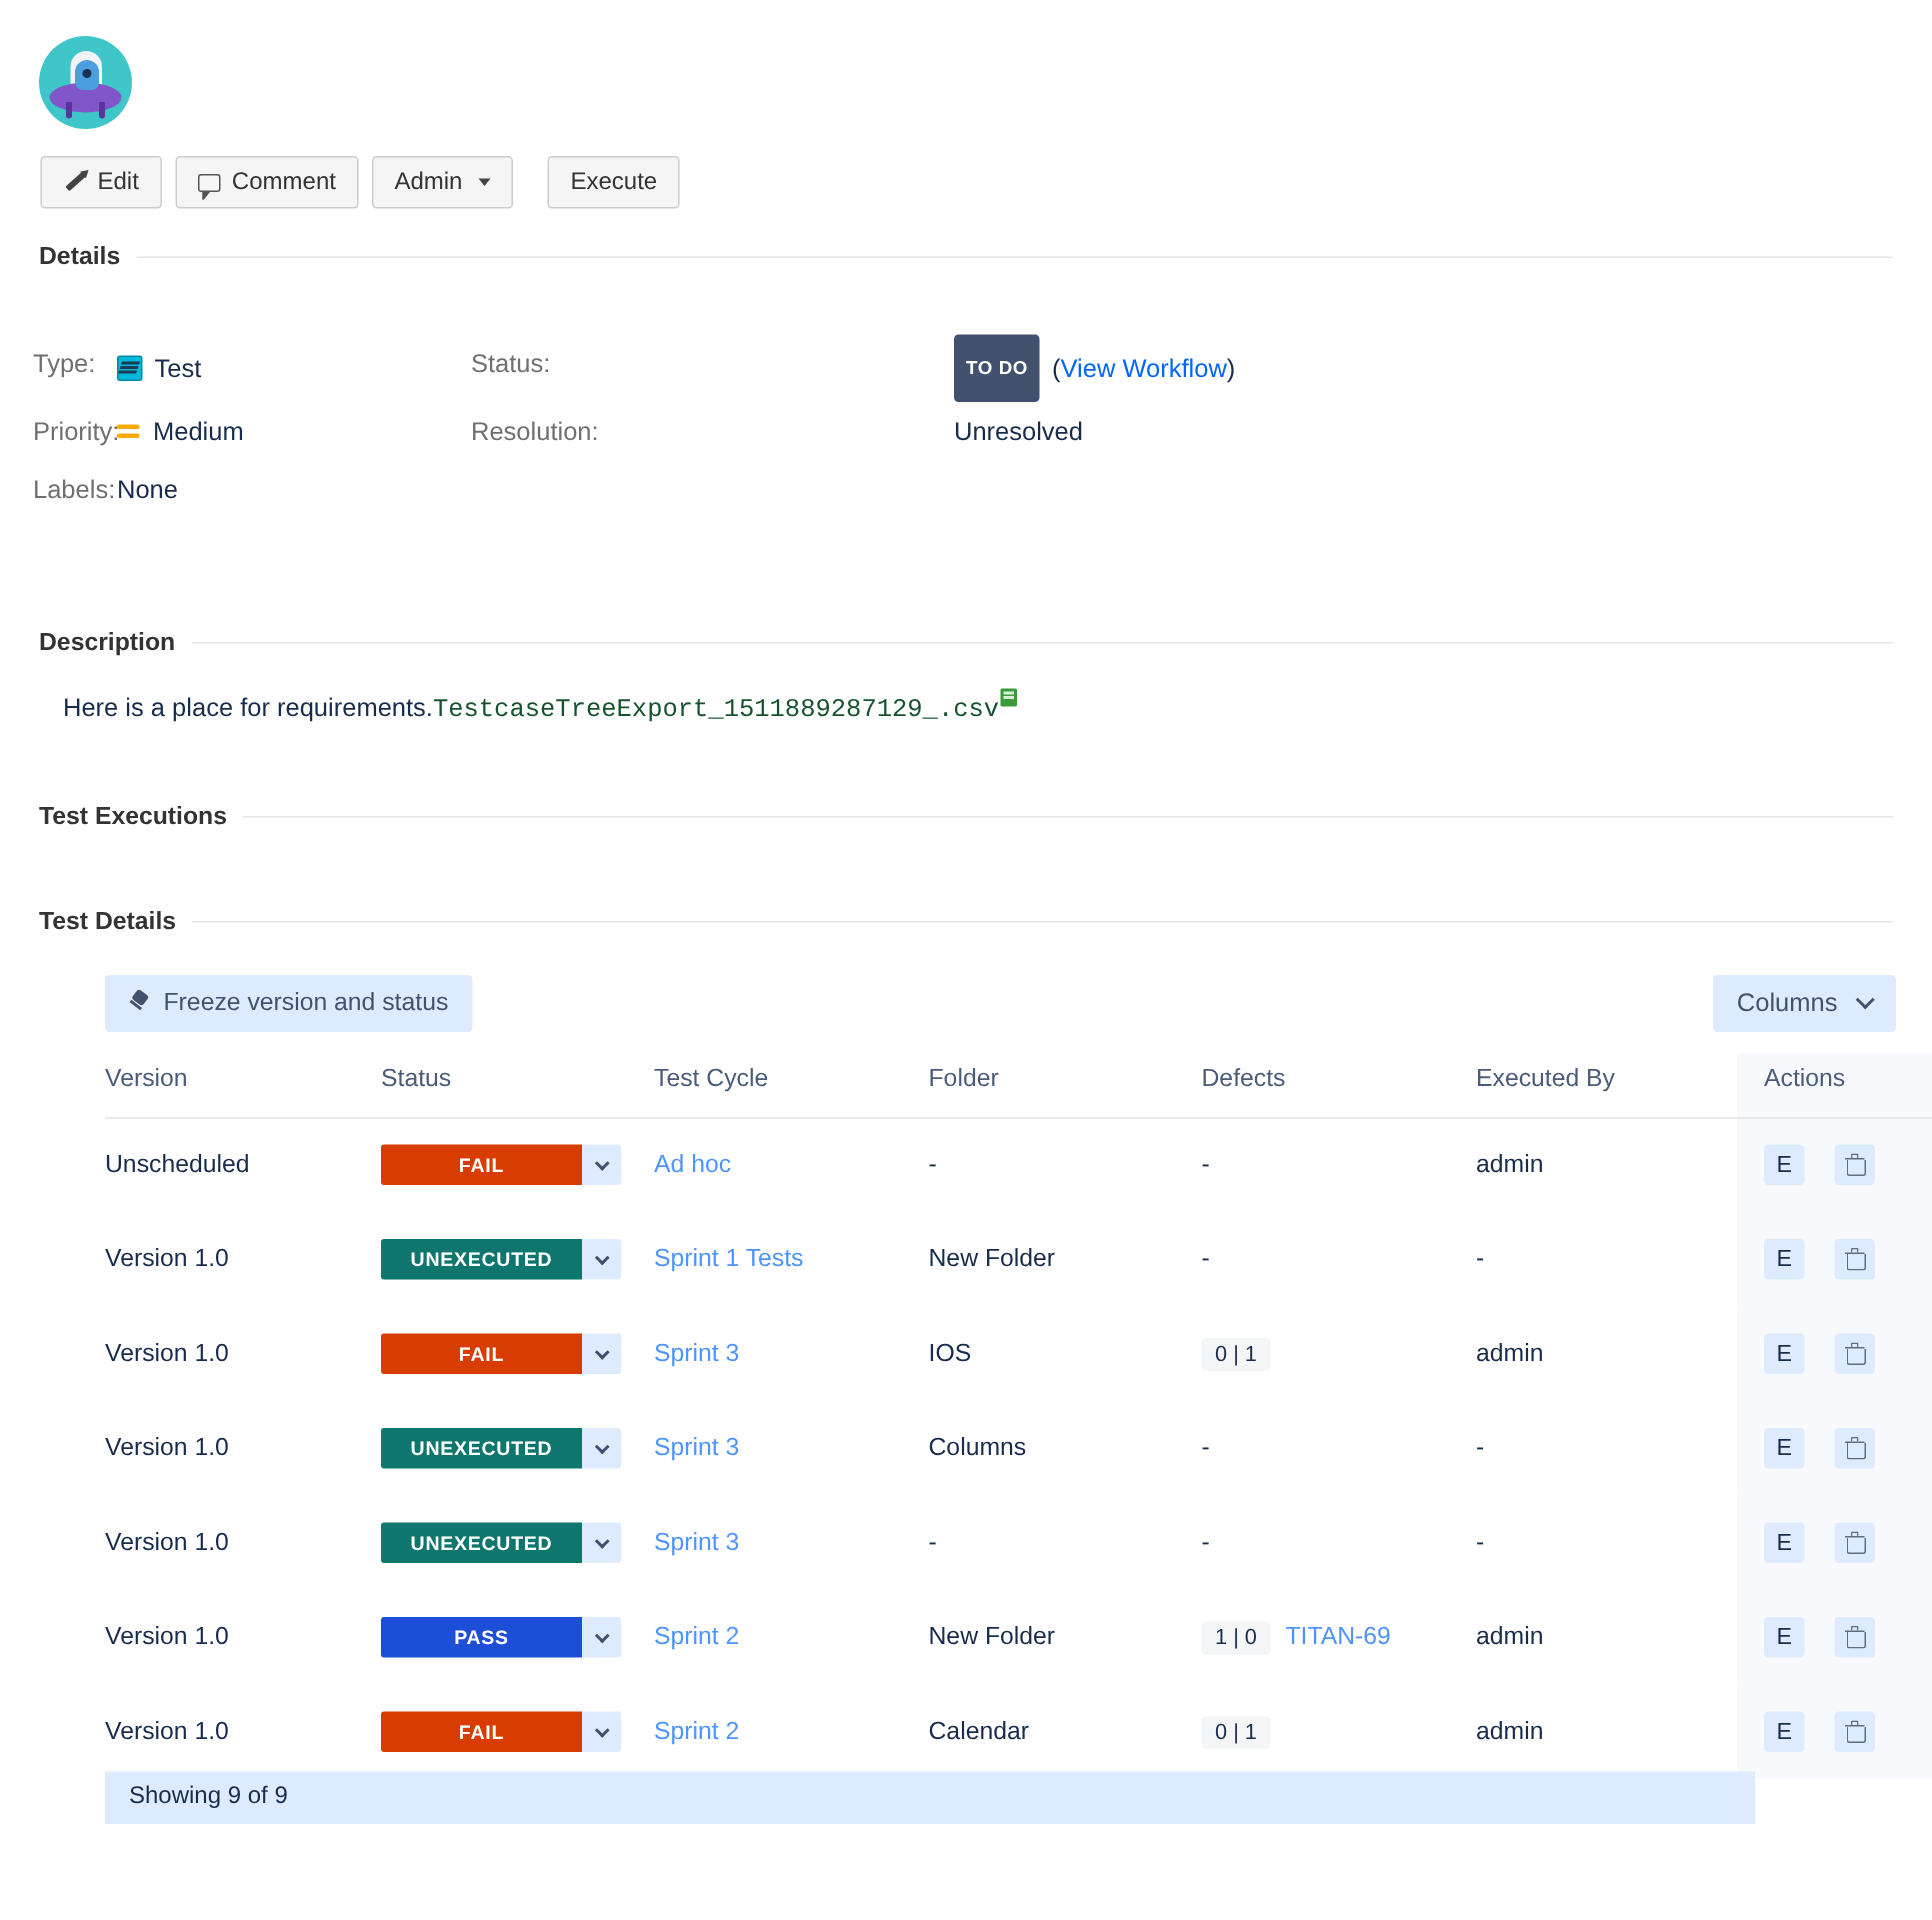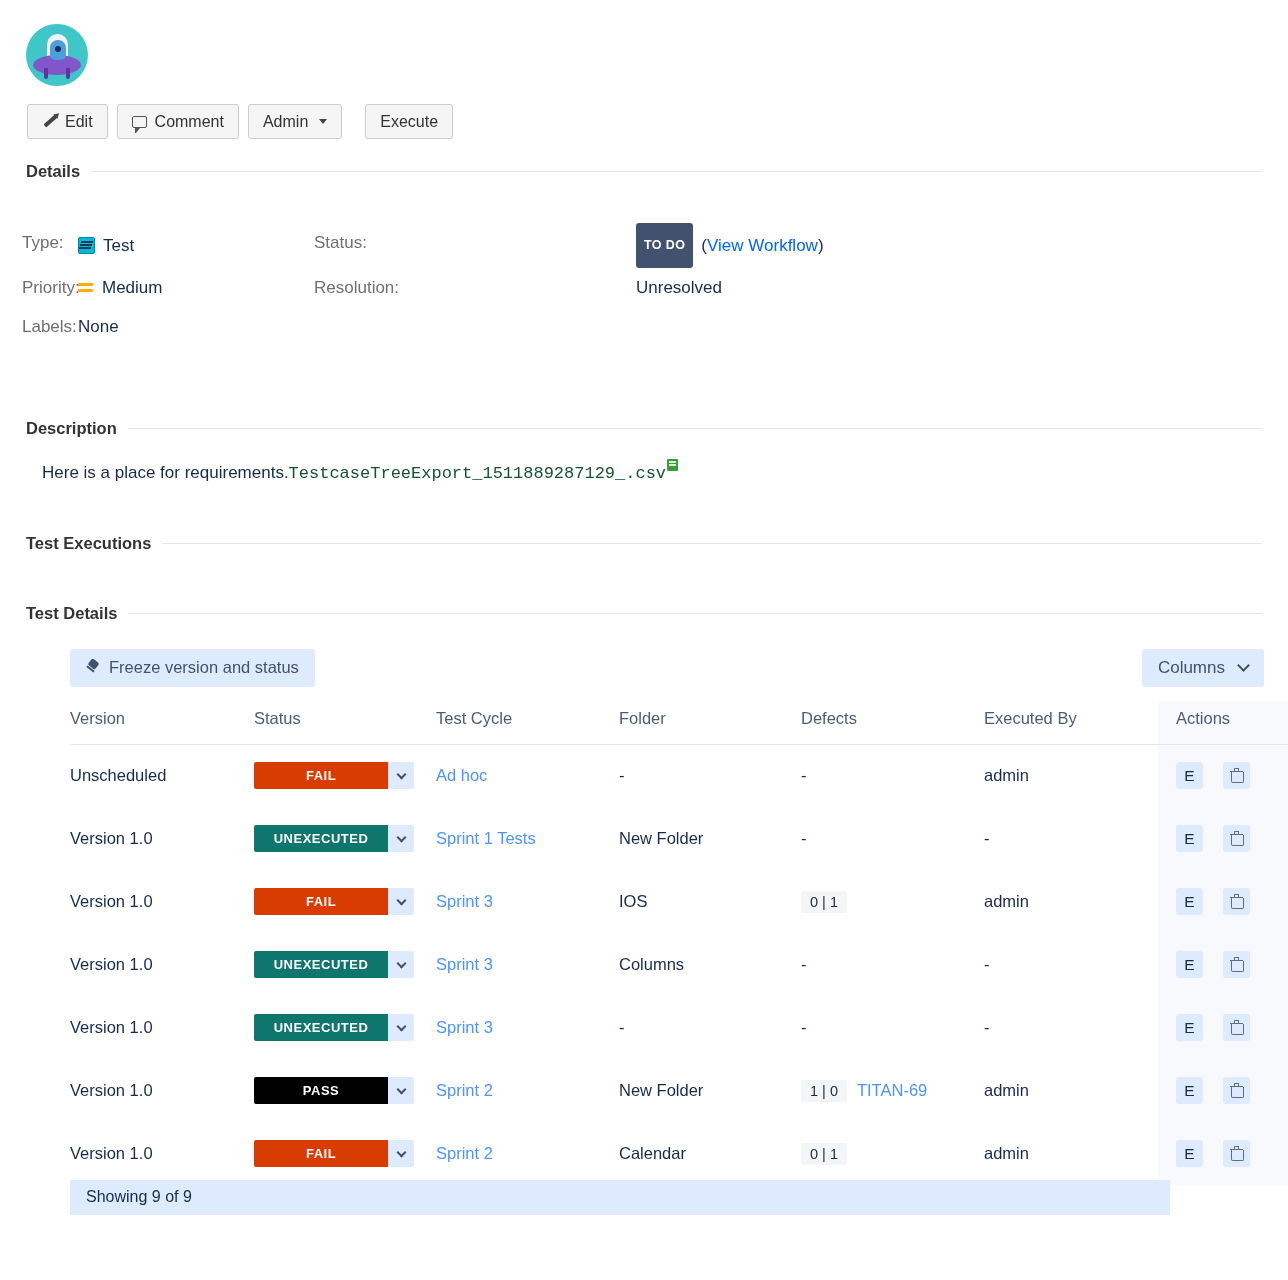--- a/index.html
+++ b/index.html
@@ -182,21 +182,21 @@
   .col-actions  { width: 130px; background:#f7f9fc; padding-left: 18px !important; }
   th.col-actions { padding-left: 18px !important; }
 
   .badge-wrap { display:flex; align-items:stretch; width:160px; }
   .badge {
     flex:1; height:27px; display:flex; align-items:center; justify-content:center;
     color:#fff; font-size:13px; font-weight:bold; letter-spacing:.5px;
     border-radius:2px 0 0 2px;
   }
   .badge.fail { background:#d93c00; }
-  .badge.pass { background:#000000; }
+  .badge.pass { background:#1d4ed8; }
   .badge.unexecuted { background:#0f766e; }
   .badge-caret {
     width:26px; background:#deebff; border-radius:0 2px 2px 0;
     display:flex; align-items:center; justify-content:center;
   }
   .badge-caret i {
     width:7px; height:7px; border-right:2px solid #42526e; border-bottom:2px solid #42526e;
     transform: rotate(45deg); margin-top:-3px; display:block;
   }
   a.cyc { color:#4d94ff; text-decoration:none; font-size:16.5px; }

